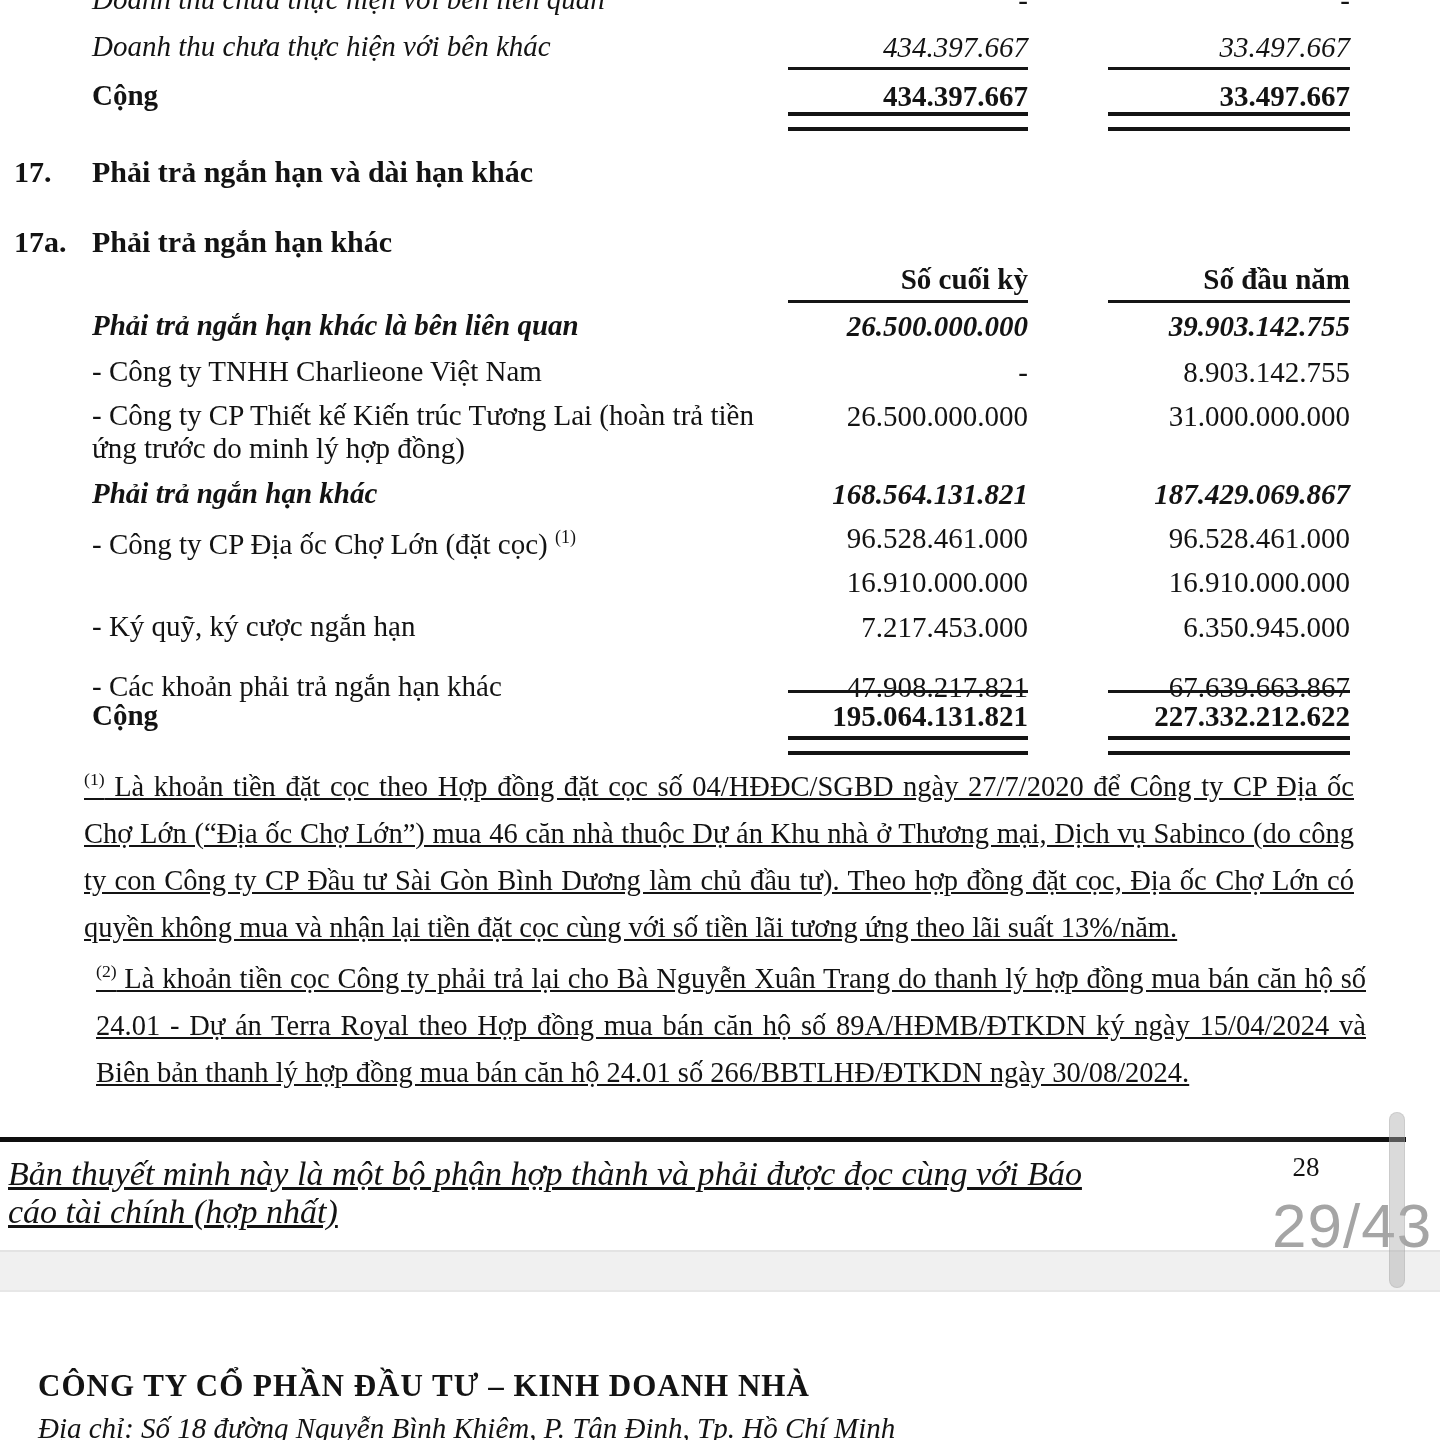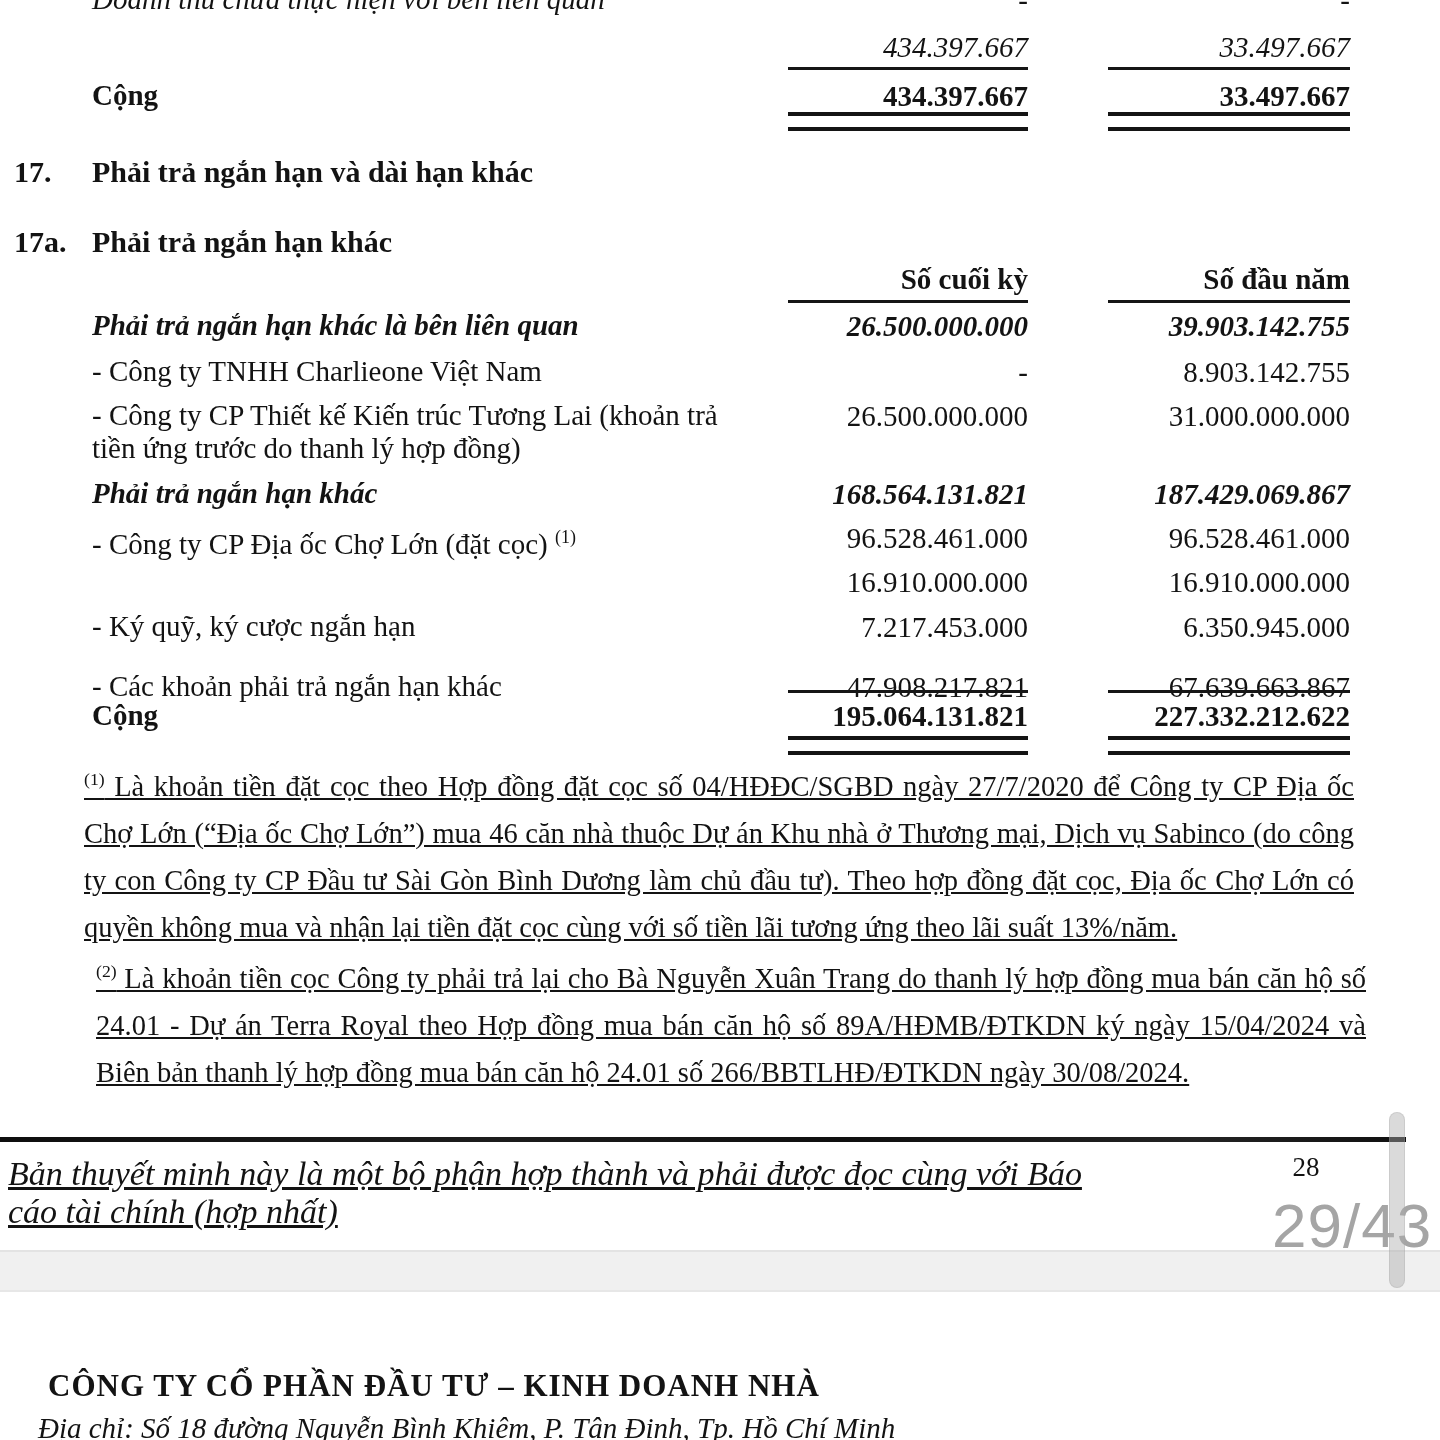--- a/index.html
+++ b/index.html
@@ -41,35 +41,36 @@
     font-family:"Liberation Sans","DejaVu Sans",sans-serif;
     font-size:62px;color:#a5a5a5;letter-spacing:1px;
   }
   .page-gap{position:absolute;left:0;top:1250px;width:1440px;height:38px;
     background:#f0f0f0;border-top:2px solid #e3e3e3;border-bottom:2px solid #e7e7e7;}
   .scroll-thumb{
     position:absolute;left:1389px;top:1112px;width:14px;height:174px;border-radius:8px;
     background:rgba(173,173,173,0.45);border:1px solid rgba(160,160,160,0.25);z-index:9;
   }
   
-  .company{position:absolute;left:48px;top:1368px;font-size:31px;font-weight:bold;letter-spacing:1px;width:1300px;}
+  .company{position:absolute;left:38px;top:1368px;font-size:31px;font-weight:bold;letter-spacing:1px;width:1300px;}
   .address{position:absolute;left:38px;top:1412px;font-size:29px;font-style:italic;width:1300px;}
 </style>
 </head>
 <body>
 
 <div class="screen">
 
   <div class="row it" style="top:-17px">
     <span class="lbl">Doanh thu chưa thực hiện với bên liên quan</span>
     <span class="num1 dash1" style="font-style:normal">-</span>
     <span class="num2 dash2" style="font-style:normal">-</span>
   </div>
 
   <div class="row it" style="top:30px">
+    <span class="lbl">Doanh thu chưa thực hiện với bên khác</span>
     <span class="num1">434.397.667</span>
     <span class="num2">33.497.667</span>
   </div>
   <div class="rule c1" style="top:67px"></div>
   <div class="rule c2" style="top:67px"></div>
 
   <div class="row b" style="top:79px">
     <span class="lbl">Cộng</span>
     <span class="num1">434.397.667</span>
     <span class="num2">33.497.667</span>
@@ -99,21 +100,21 @@
     <span class="num2">39.903.142.755</span>
   </div>
 
   <div class="row" style="top:355px">
     <span class="lbl">- Công ty TNHH Charlieone Việt Nam</span>
     <span class="num1 dash1">-</span>
     <span class="num2">8.903.142.755</span>
   </div>
 
   <div class="row" style="top:399px;height:72px">
-    <span class="lbl">- Công ty CP Thiết kế Kiến trúc Tương Lai (khoản trả tiền ứng trước do thanh lý hợp đồng)</span>
+    <span class="lbl">- Công ty CP Thiết kế Kiến trúc Tương Lai (hoàn trả tiền ứng trước do minh lý hợp đồng)</span>
     <span class="num1">26.500.000.000</span>
     <span class="num2">31.000.000.000</span>
   </div>
 
   <div class="row bi" style="top:477px">
     <span class="lbl">Phải trả ngắn hạn khác</span>
     <span class="num1">168.564.131.821</span>
     <span class="num2">187.429.069.867</span>
   </div>
 

